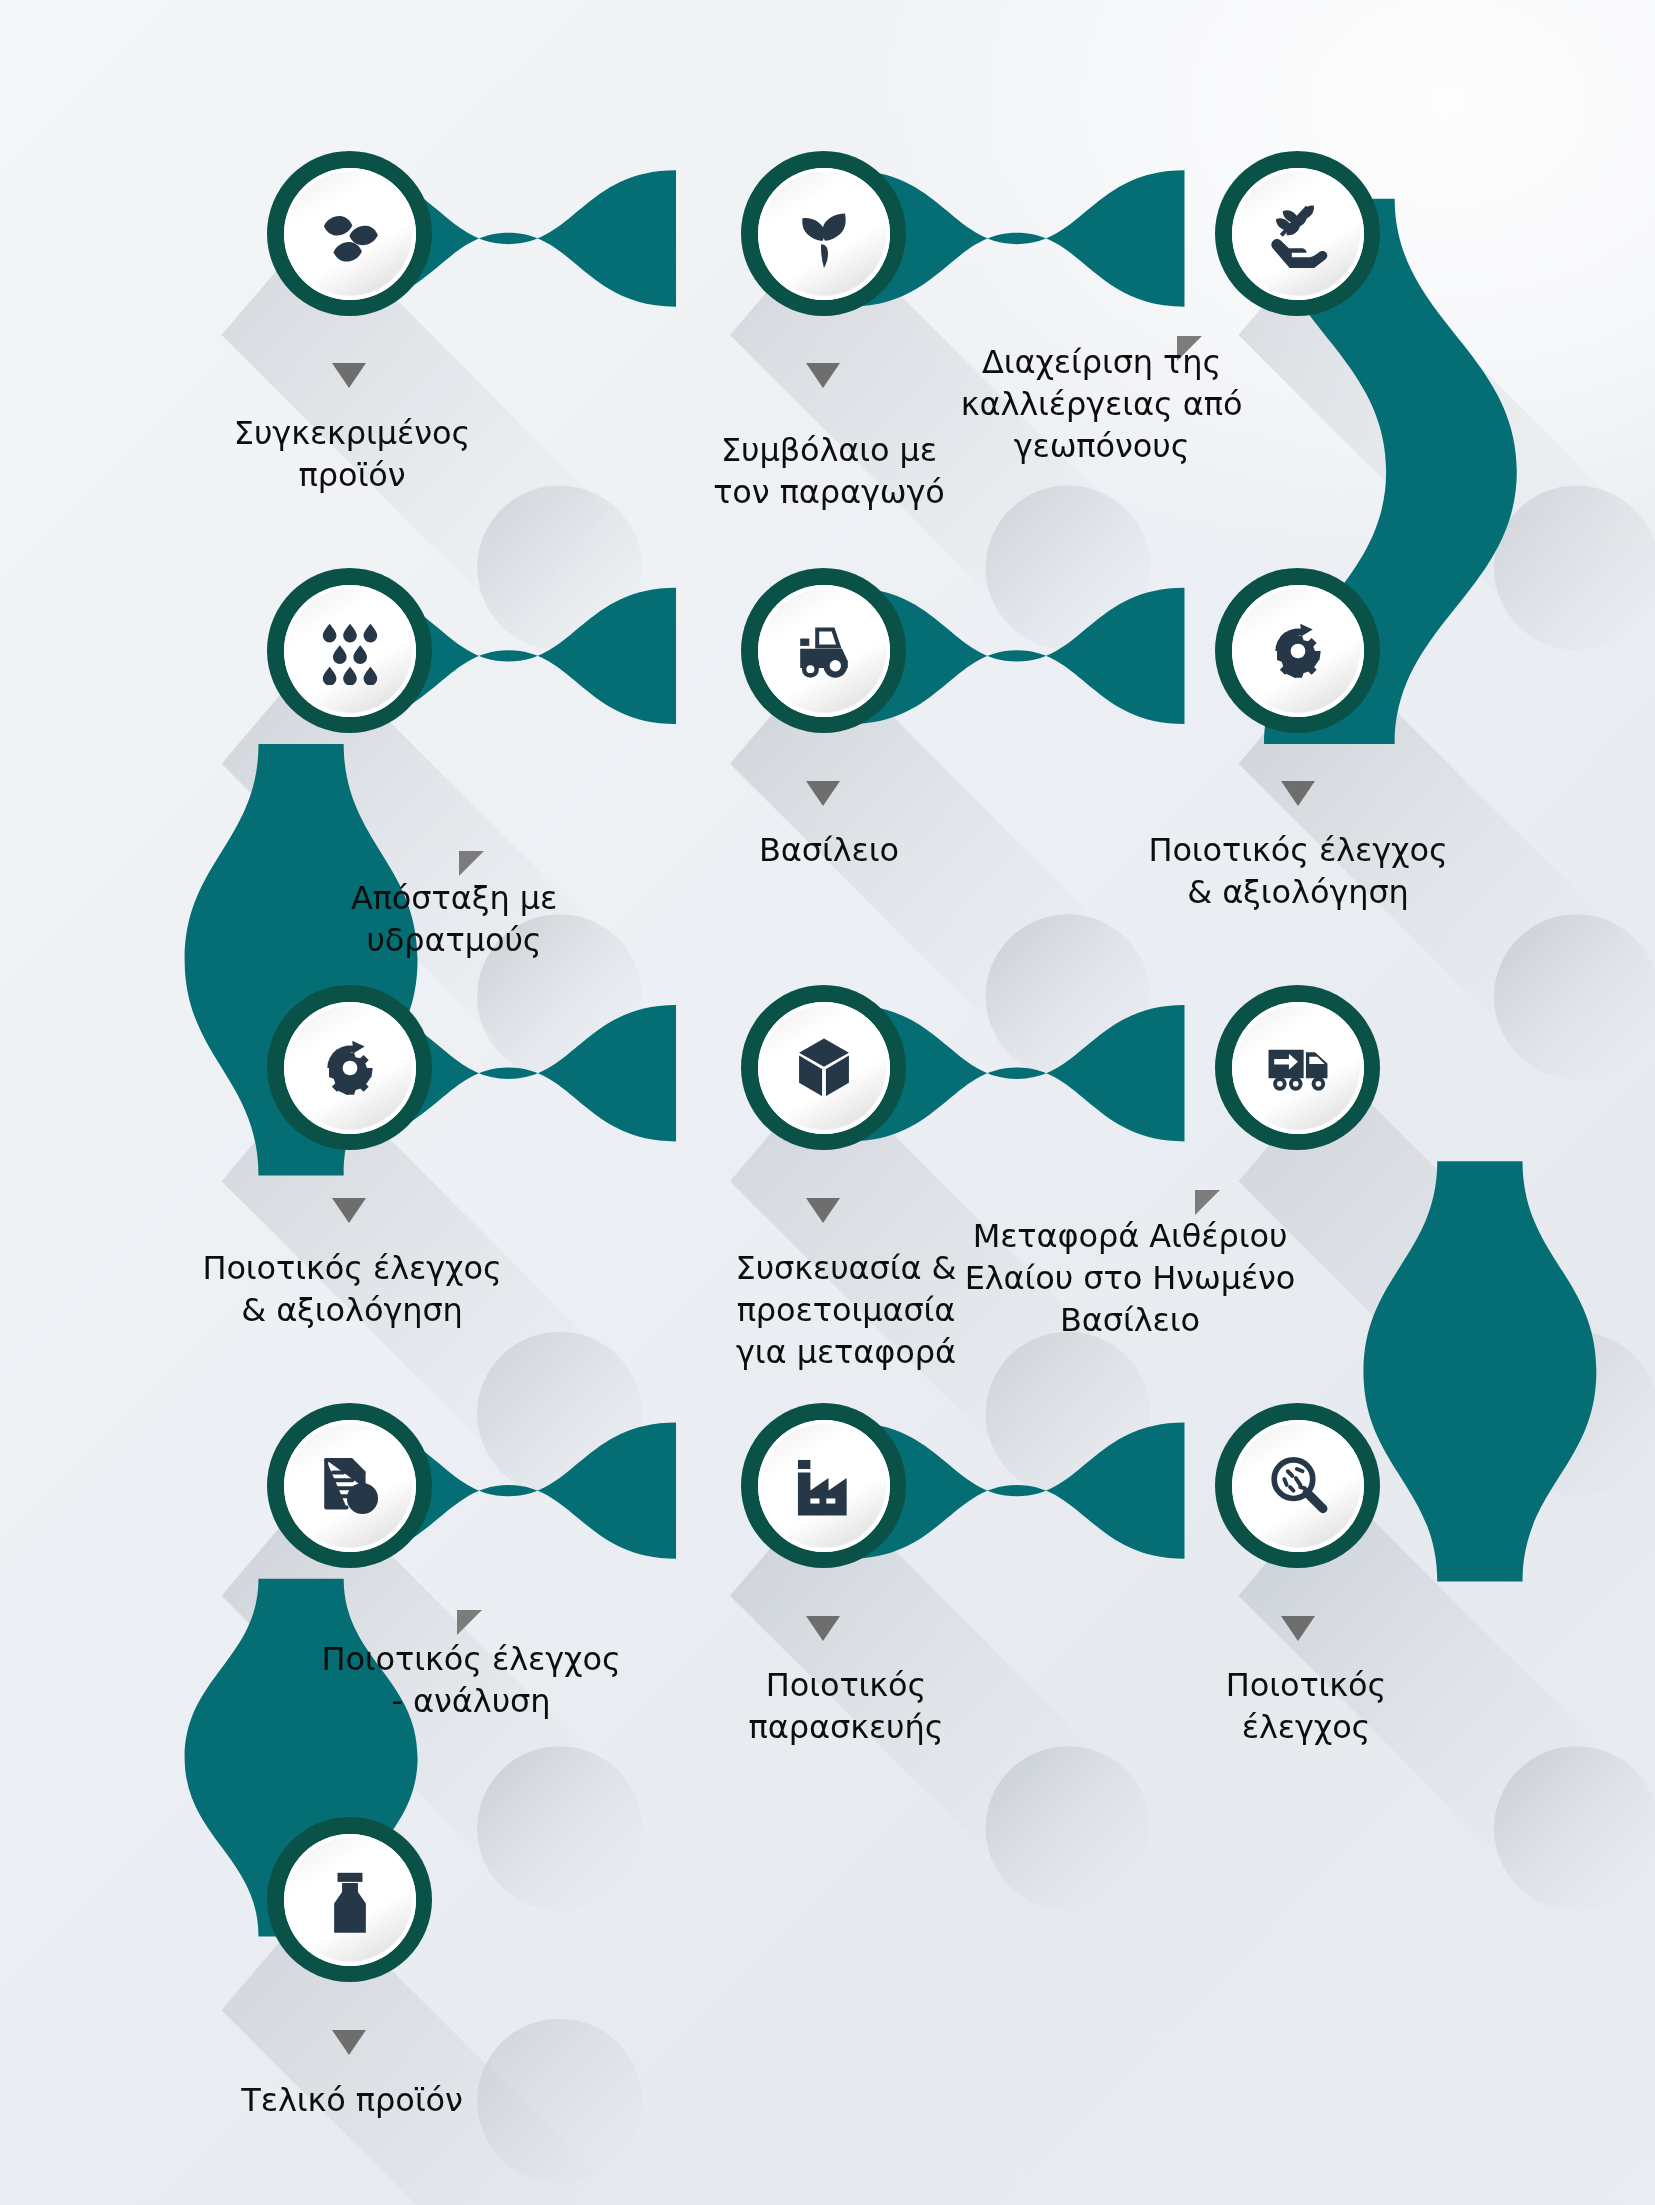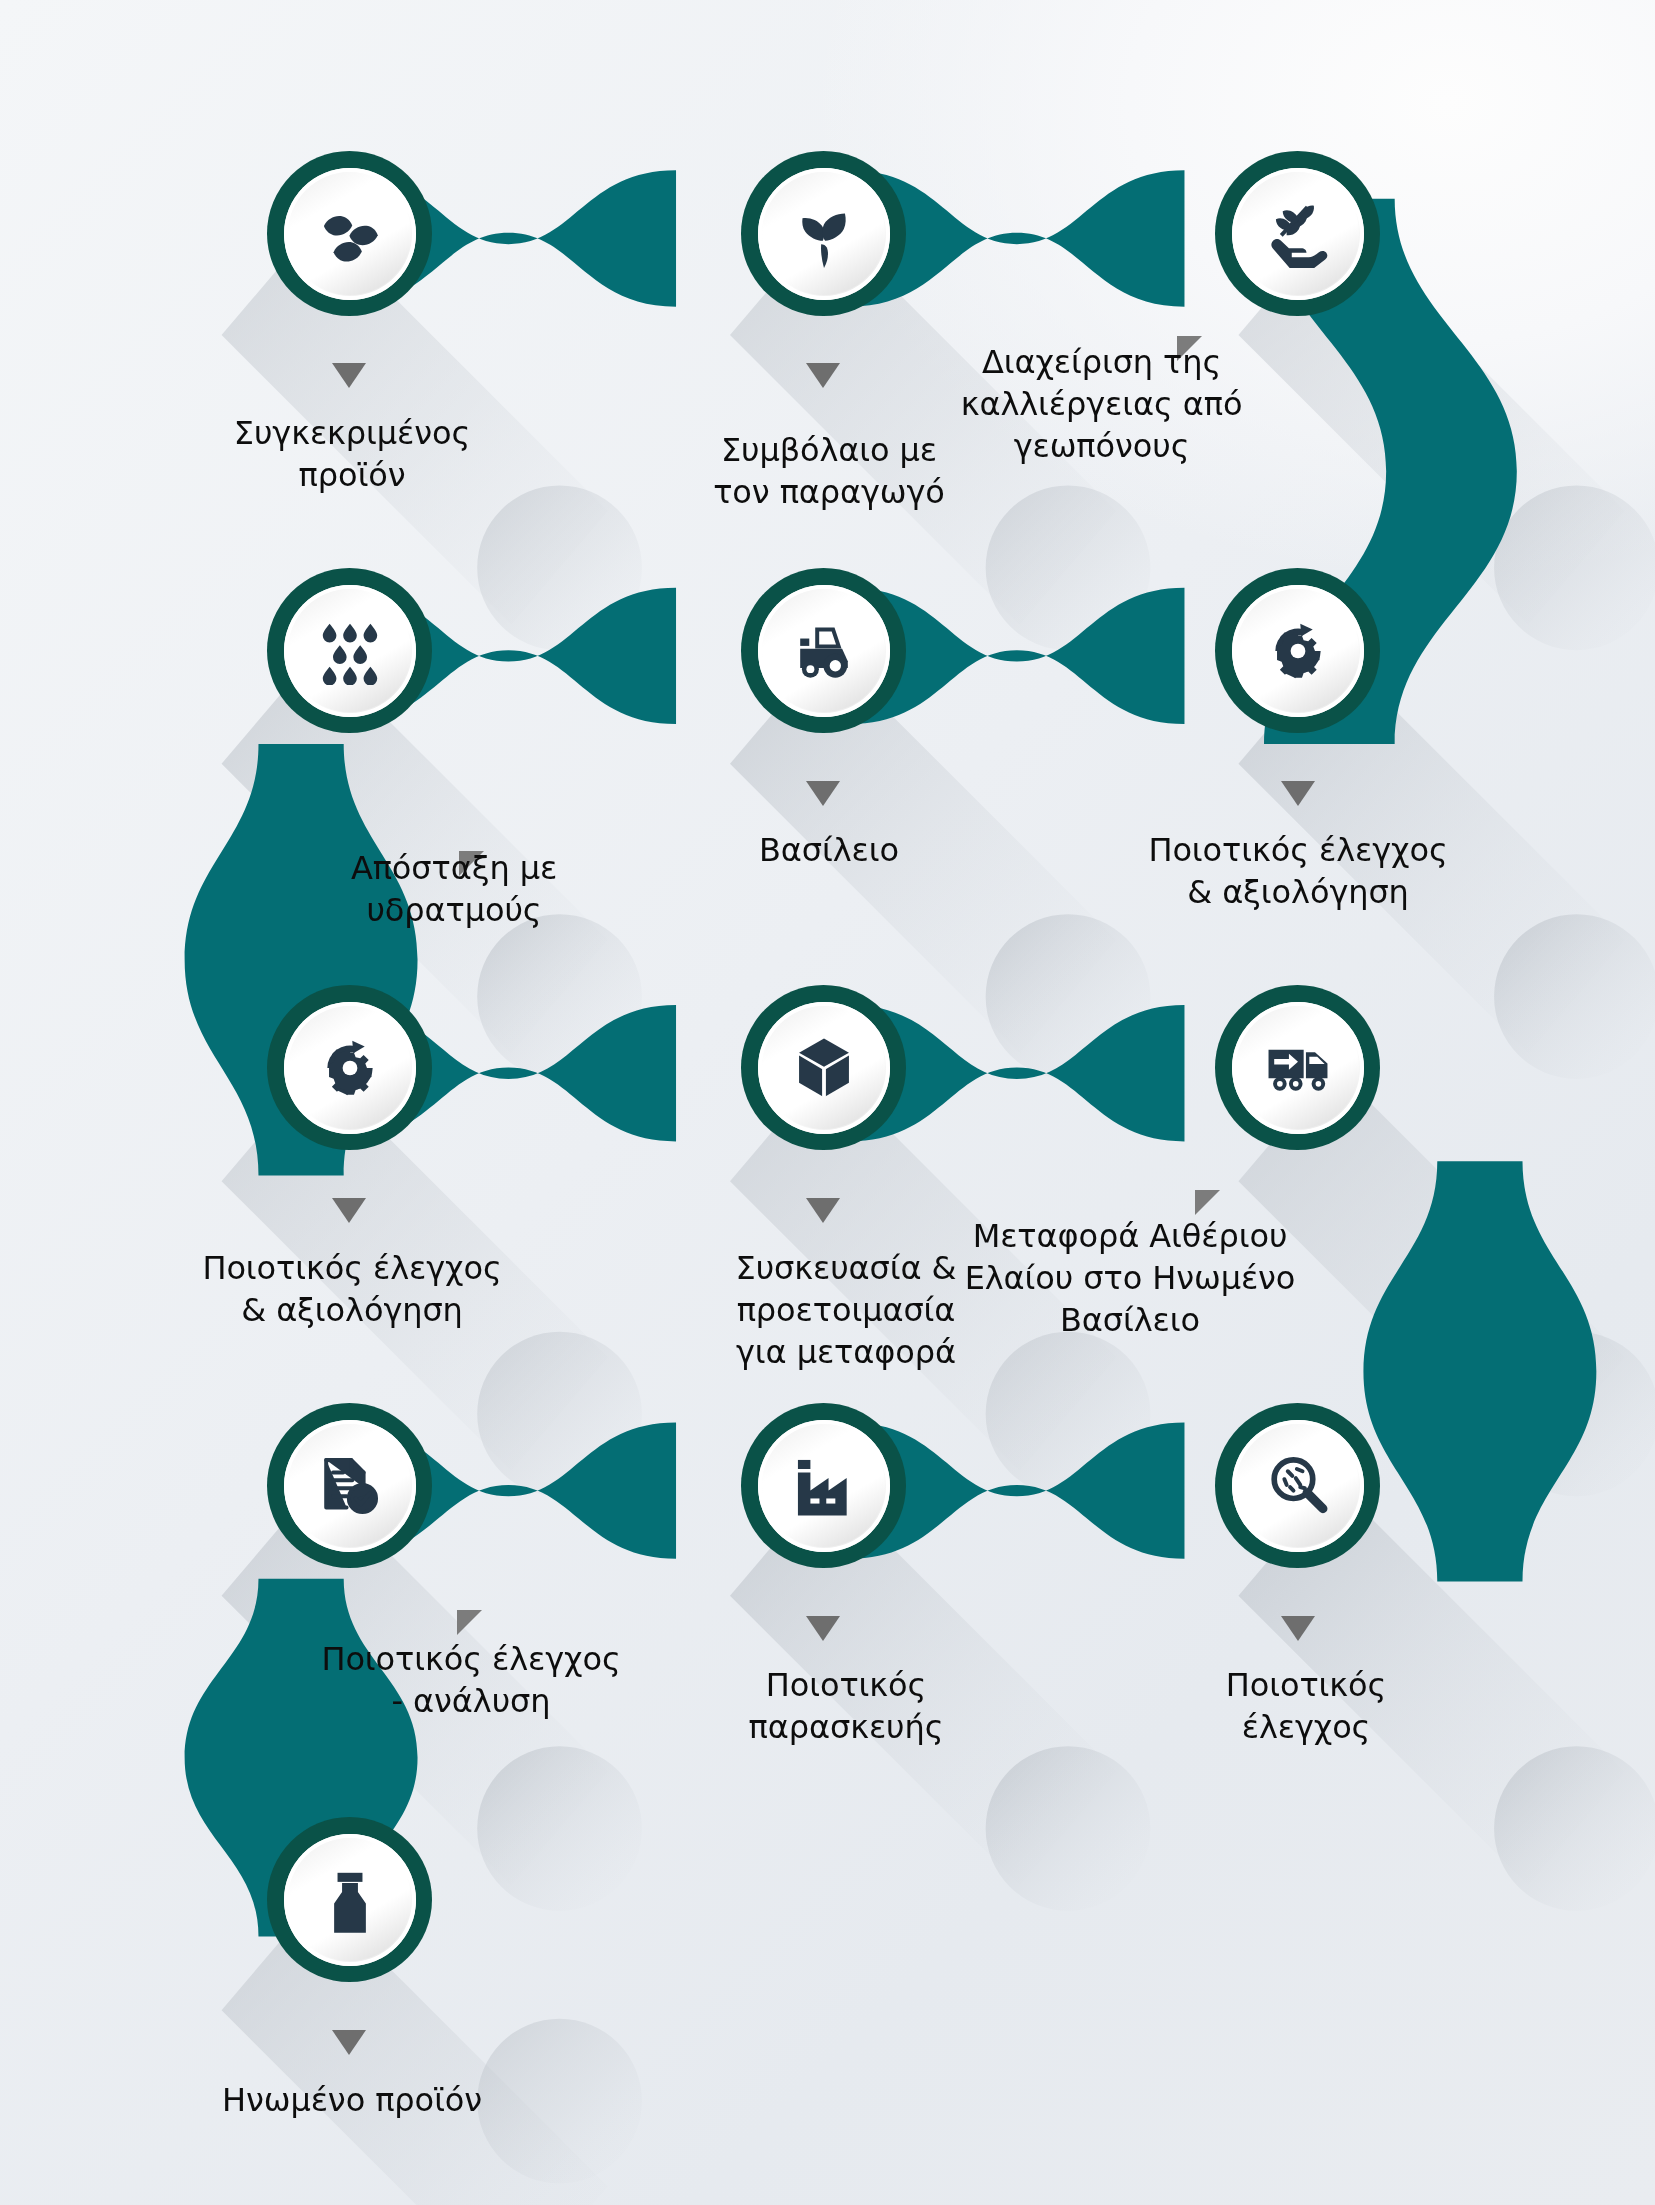--- a/index.html
+++ b/index.html
@@ -208,21 +208,21 @@
             <path d="M78 50c7 9 12 15 12 21a12 12 0 0 1-24 0c0-6 5-12 12-21z"></path>
             <path d="M24 88c7 9 12 15 12 21a12 12 0 0 1-24 0c0-6 5-12 12-21z"></path>
             <path d="M60 88c7 9 12 15 12 21a12 12 0 0 1-24 0c0-6 5-12 12-21z"></path>
             <path d="M96 88c7 9 12 15 12 21a12 12 0 0 1-24 0c0-6 5-12 12-21z"></path>
           </g>
         </svg>
       </span>
     </div>
   </div>
   <div class="arrow tri-right" style="left:459px;top:851px;"></div>
-  <div class="label" style="left:295px;top:847px;width:318px;white-space:pre-line;">Απόσταξη με
+  <div class="label" style="left:295px;top:877px;width:318px;white-space:pre-line;">Απόσταξη με
 υδρατμούς</div>
 
   <div class="node" style="left:741px;top:568px;">
     <div class="inner">
       <span class="ico">
         <svg viewBox="0 0 120 120">
           <path d="M48 22h28l10 30H48z" fill="none" stroke="#263848" stroke-width="7"></path>
           <rect x="18" y="38" width="16" height="13"></rect>
           <path d="M18 56h74l10 22v12H18z"></path>
           <circle cx="36" cy="92" r="15"></circle>
@@ -372,16 +372,16 @@
     <div class="inner">
       <span class="ico">
         <svg viewBox="0 0 120 120">
           <rect x="38" y="12" width="44" height="16"></rect>
           <path d="M46 30h28v16l14 20v52H32V66l14-20z"></path>
         </svg>
       </span>
     </div>
   </div>
   <div class="arrow" style="left:332px;top:2030px;"></div>
-  <div class="label" style="left:193px;top:2079px;width:318px;white-space:pre-line;">Ηνωμένο προϊόν</div>
+  <div class="label" style="left:193px;top:2079px;width:318px;white-space:pre-line;">Τελικό προϊόν</div>
 
 </div>
 
 
 </body></html>

